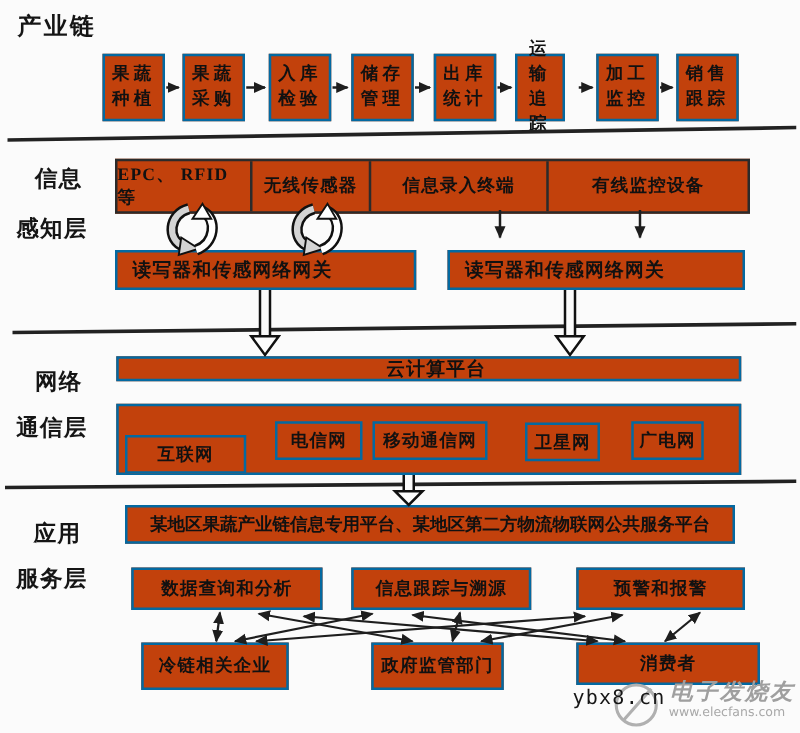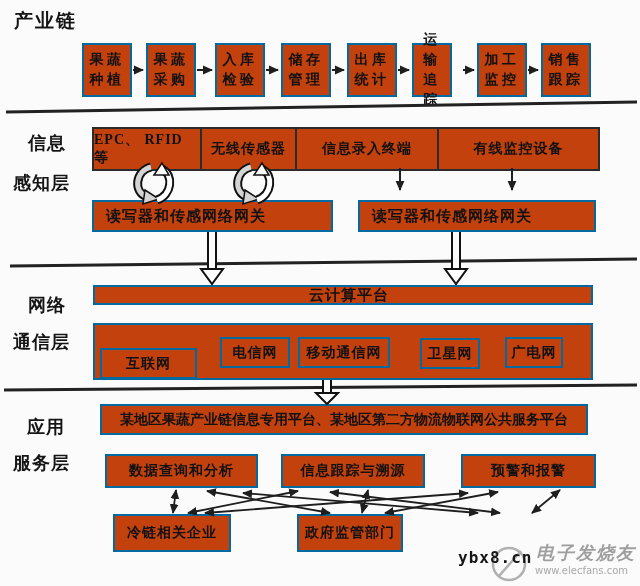--- a/index.html
+++ b/index.html
@@ -39,21 +39,21 @@
   .device-cell + .device-cell{border-left:2px solid #2b2b2b;}
   .left-text{justify-content:flex-start;padding-left:12px;text-align:left;}
   .f15{font-size:15px;font-weight:600;letter-spacing:1px;}
   .f14{font-size:14px;font-weight:600;letter-spacing:1px;}
   .f13{font-size:14px;font-weight:600;}
   svg.overlay{position:absolute;left:0;top:0;z-index:6;pointer-events:none;}
   .boxlayer{position:absolute;left:0;top:0;width:640px;height:586px;z-index:2;}
   .watermark-site{
     position:absolute;left:458px;top:548px;z-index:10;
     font-family:"DejaVu Sans Mono","DejaVu Sans",monospace;
-    font-size:16px;font-weight:700;color:#161616;letter-spacing:1px;
+    font-size:16px;font-weight:400;color:#161616;letter-spacing:1px;
   }
   .watermark-brand{
     position:absolute;left:536px;top:541px;z-index:10;
     font-size:18px;font-weight:700;font-style:italic;
     color:#9f9f9f;letter-spacing:2px;white-space:nowrap;
   }
   .watermark-url{
     position:absolute;left:535px;top:565px;z-index:10;
     font-family:"DejaVu Sans","Liberation Sans",sans-serif;
     font-size:10px;color:#a8a8a8;white-space:nowrap;
@@ -104,20 +104,21 @@
   <div class="layer-label" style="left:13px;top:451px;">服务层</div>
 
   <div class="box f13" style="left:100px;top:404px;width:488px;height:31px;">某地区果蔬产业链信息专用平台、某地区第二方物流物联网公共服务平台</div>
 
   <div class="box f14" style="left:105px;top:454px;width:153px;height:34px;">数据查询和分析</div>
   <div class="box f14" style="left:281px;top:454px;width:144px;height:34px;">信息跟踪与溯源</div>
   <div class="box f14" style="left:461px;top:454px;width:135px;height:34px;">预警和报警</div>
 
   <div class="box f14" style="left:297px;top:514px;width:106px;height:38px;">政府监管部门</div>
   <div class="box f14" style="left:113px;top:514px;width:118px;height:38px;">冷链相关企业</div>
+  <div class="box f14" style="left:461px;top:514px;width:147px;height:34px;">消费者</div>
 </div>
 
 <svg class="overlay" width="640" height="586" viewBox="0 0 640 586">
   <defs>
     <marker id="ah" markerUnits="userSpaceOnUse" markerWidth="11" markerHeight="10" refX="9" refY="5" orient="auto">
       <path d="M0,0.6 L10,5 L0,9.4 z" fill="#1e1e1e"></path>
     </marker>
     <marker id="ahr" markerUnits="userSpaceOnUse" markerWidth="11" markerHeight="10" refX="2" refY="5" orient="auto">
       <path d="M11,0.6 L1,5 L11,9.4 z" fill="#1e1e1e"></path>
     </marker>

